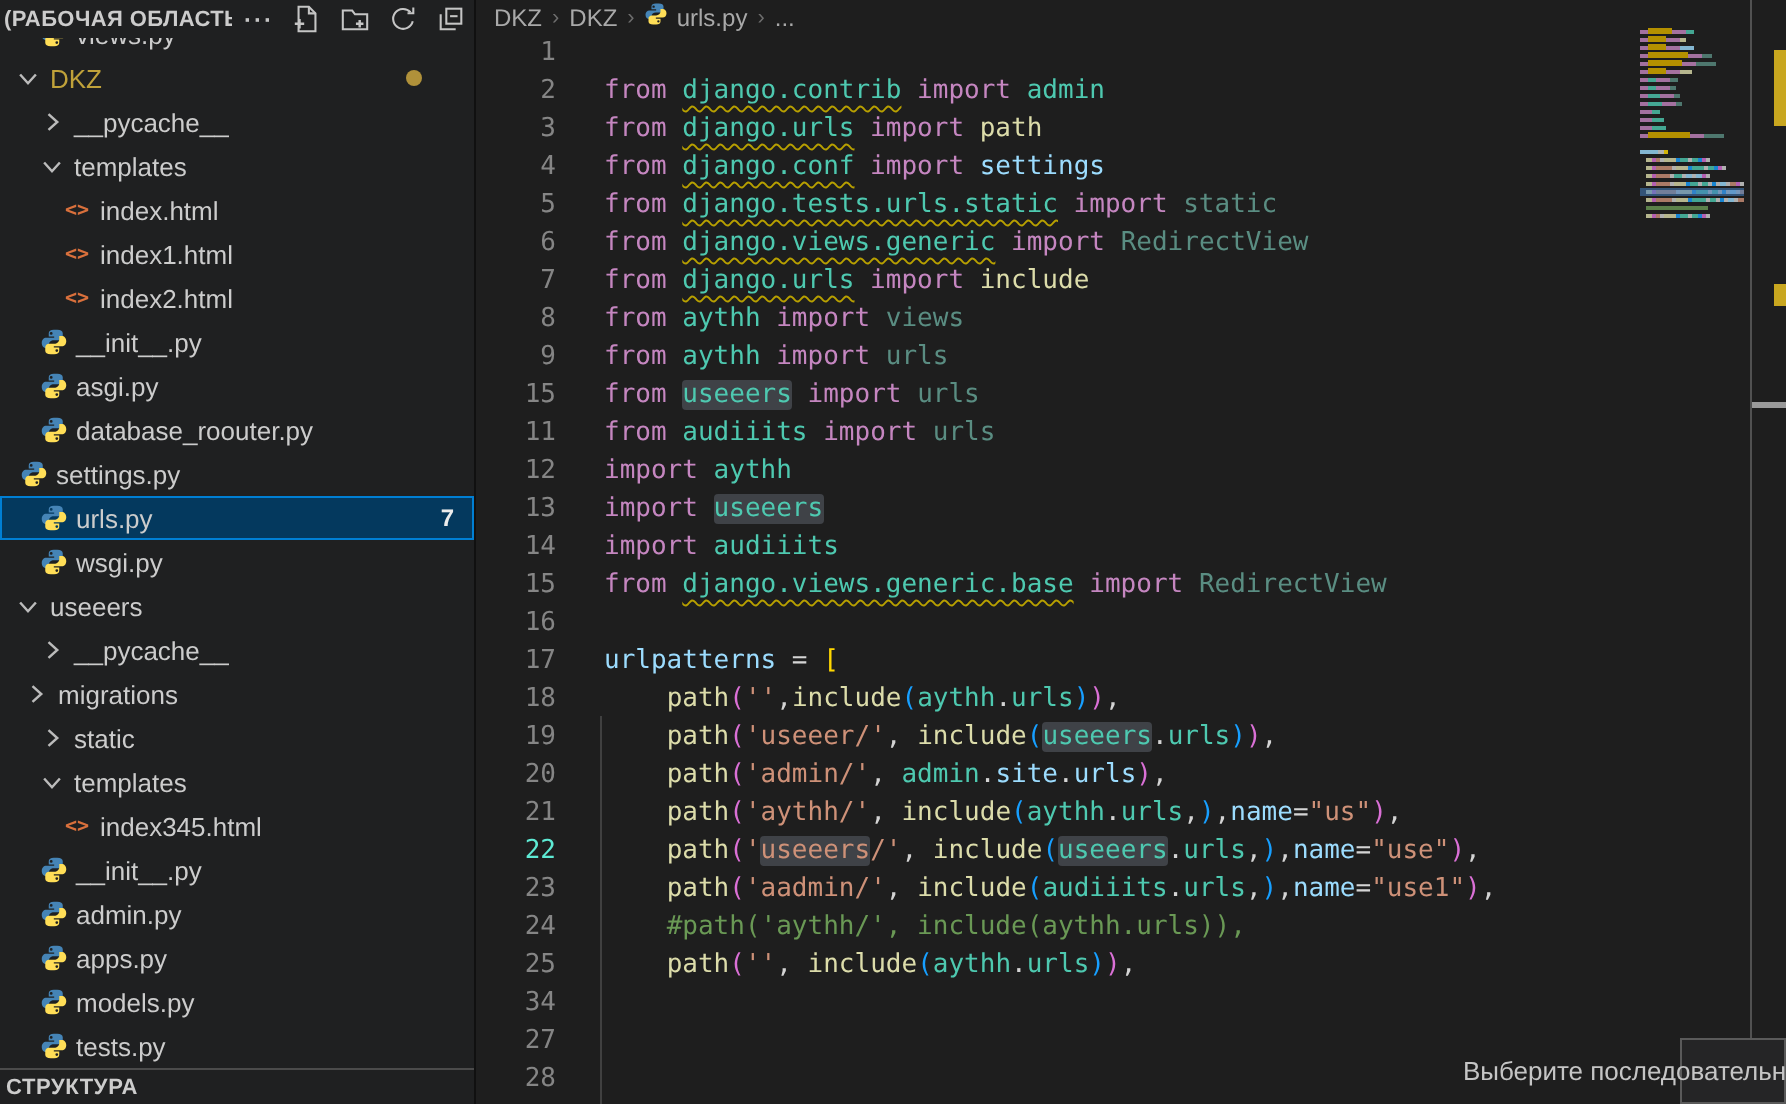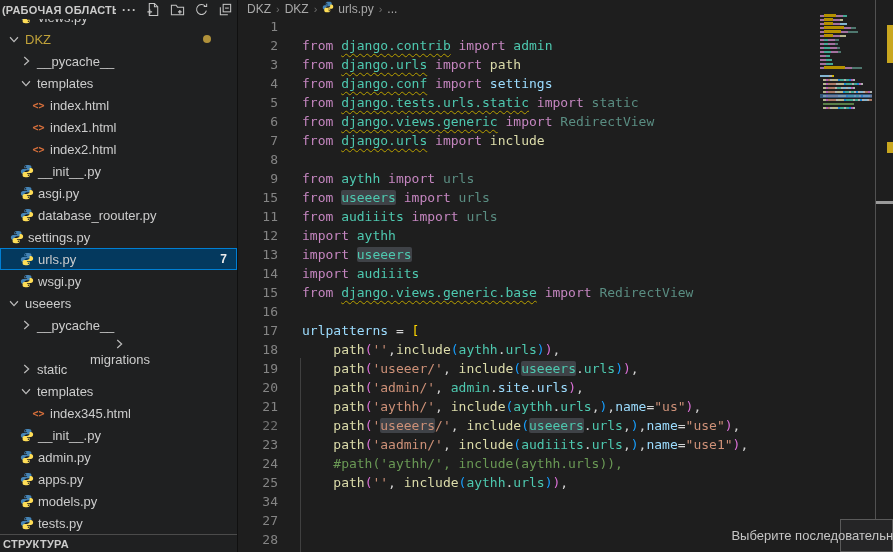--- a/index.html
+++ b/index.html
@@ -47,21 +47,21 @@
   .breadcrumb { position:absolute; left:0; top:0; right:0; height:17px; display:flex;
                 align-items:center; padding-left:8px; font-size:12px; color:#a9a9a9; }
   .breadcrumb .bc-item { display:flex; align-items:center; cursor:pointer; }
   .breadcrumb .sep { color:#6e6e6e; margin:0 5px; font-size:11px; }
   .breadcrumb svg { width:12px; height:12px; margin-right:4px; }
 
   .code-area { position:absolute; left:0; top:17px; right:18px; bottom:0; overflow:hidden; }
   .line { height:19px; display:flex; align-items:center;
           font-family:"DejaVu Sans Mono", monospace; font-size:13px; }
   .ln { width:39px; flex:0 0 39px; text-align:right; color:#858585; font-size:13px; }
-  .ln.active { color:#737373;text-align:right; }
+  .ln.active { color:#5eead4;text-align:right; }
   .codetxt { margin-left:24px; white-space:pre; color:#d4d4d4; }
   .tok-kw  { color:#C586C0; } .tok-mod { color:#4EC9B0; } .tok-fn  { color:#DCDCAA; }
   .tok-var { color:#9CDCFE; } .tok-str { color:#CE9178; } .tok-cmt { color:#6A9955; }
   .tok-pun { color:#D4D4D4; } .tok-brG { color:#FFD700; } .tok-brP { color:#DA70D6; }
   .tok-brB { color:#179FFF; } .tok-dim { color:#5a8d82; }
   .sq { text-decoration:underline; text-decoration-style:wavy; text-decoration-color:#b8a000;
         text-decoration-thickness:1px; text-underline-offset:3px; }
   .hl { background:#3f4247; border-radius:2px; }
   .indent-guide { position:absolute; left:61px; top:341px; width:1px; height:206px; background:#404040; }
 
@@ -231,21 +231,21 @@
           <span class="label">useeers</span>
         </div>
         <div class="row" style="padding-left: 18px;">
           <span class="twisty">
             <svg viewBox="0 0 16 16">
               <path d="M6 3.5l5 4.5-5 4.5"></path>
             </svg>
           </span>
           <span class="label">__pycache__</span>
         </div>
-        <div class="row" style="padding-left: 0; flex-direction: column;">
+        <div class="row" style="padding-left: 10px;">
           <span class="twisty">
             <svg viewBox="0 0 16 16">
               <path d="M6 3.5l5 4.5-5 4.5"></path>
             </svg>
           </span>
           <span class="label">migrations</span>
         </div>
         <div class="row" style="padding-left: 18px;">
           <span class="twisty">
             <svg viewBox="0 0 16 16">
@@ -364,20 +364,21 @@
         <div class="line">
           <span class="ln">6</span>
           <span class="codetxt"><span class="tok-kw">from </span><span class="tok-mod sq">django.views.generic</span><span class="tok-kw"> import </span><span class="tok-dim">RedirectView</span></span>
         </div>
         <div class="line">
           <span class="ln">7</span>
           <span class="codetxt"><span class="tok-kw">from </span><span class="tok-mod sq">django.urls</span><span class="tok-kw"> import </span><span class="tok-fn">include</span></span>
         </div>
         <div class="line">
           <span class="ln">8</span>
+          <span class="codetxt"><span class="tok-kw">from </span><span class="tok-mod">aythh</span><span class="tok-kw"> import </span><span class="tok-dim">views</span></span>
         </div>
         <div class="line">
           <span class="ln">9</span>
           <span class="codetxt"><span class="tok-kw">from </span><span class="tok-mod">aythh</span><span class="tok-kw"> import </span><span class="tok-dim">urls</span></span>
         </div>
         <div class="line">
           <span class="ln">15</span>
           <span class="codetxt"><span class="tok-kw">from </span><span class="tok-mod hl">useeers</span><span class="tok-kw"> import </span><span class="tok-dim">urls</span></span>
         </div>
         <div class="line">

